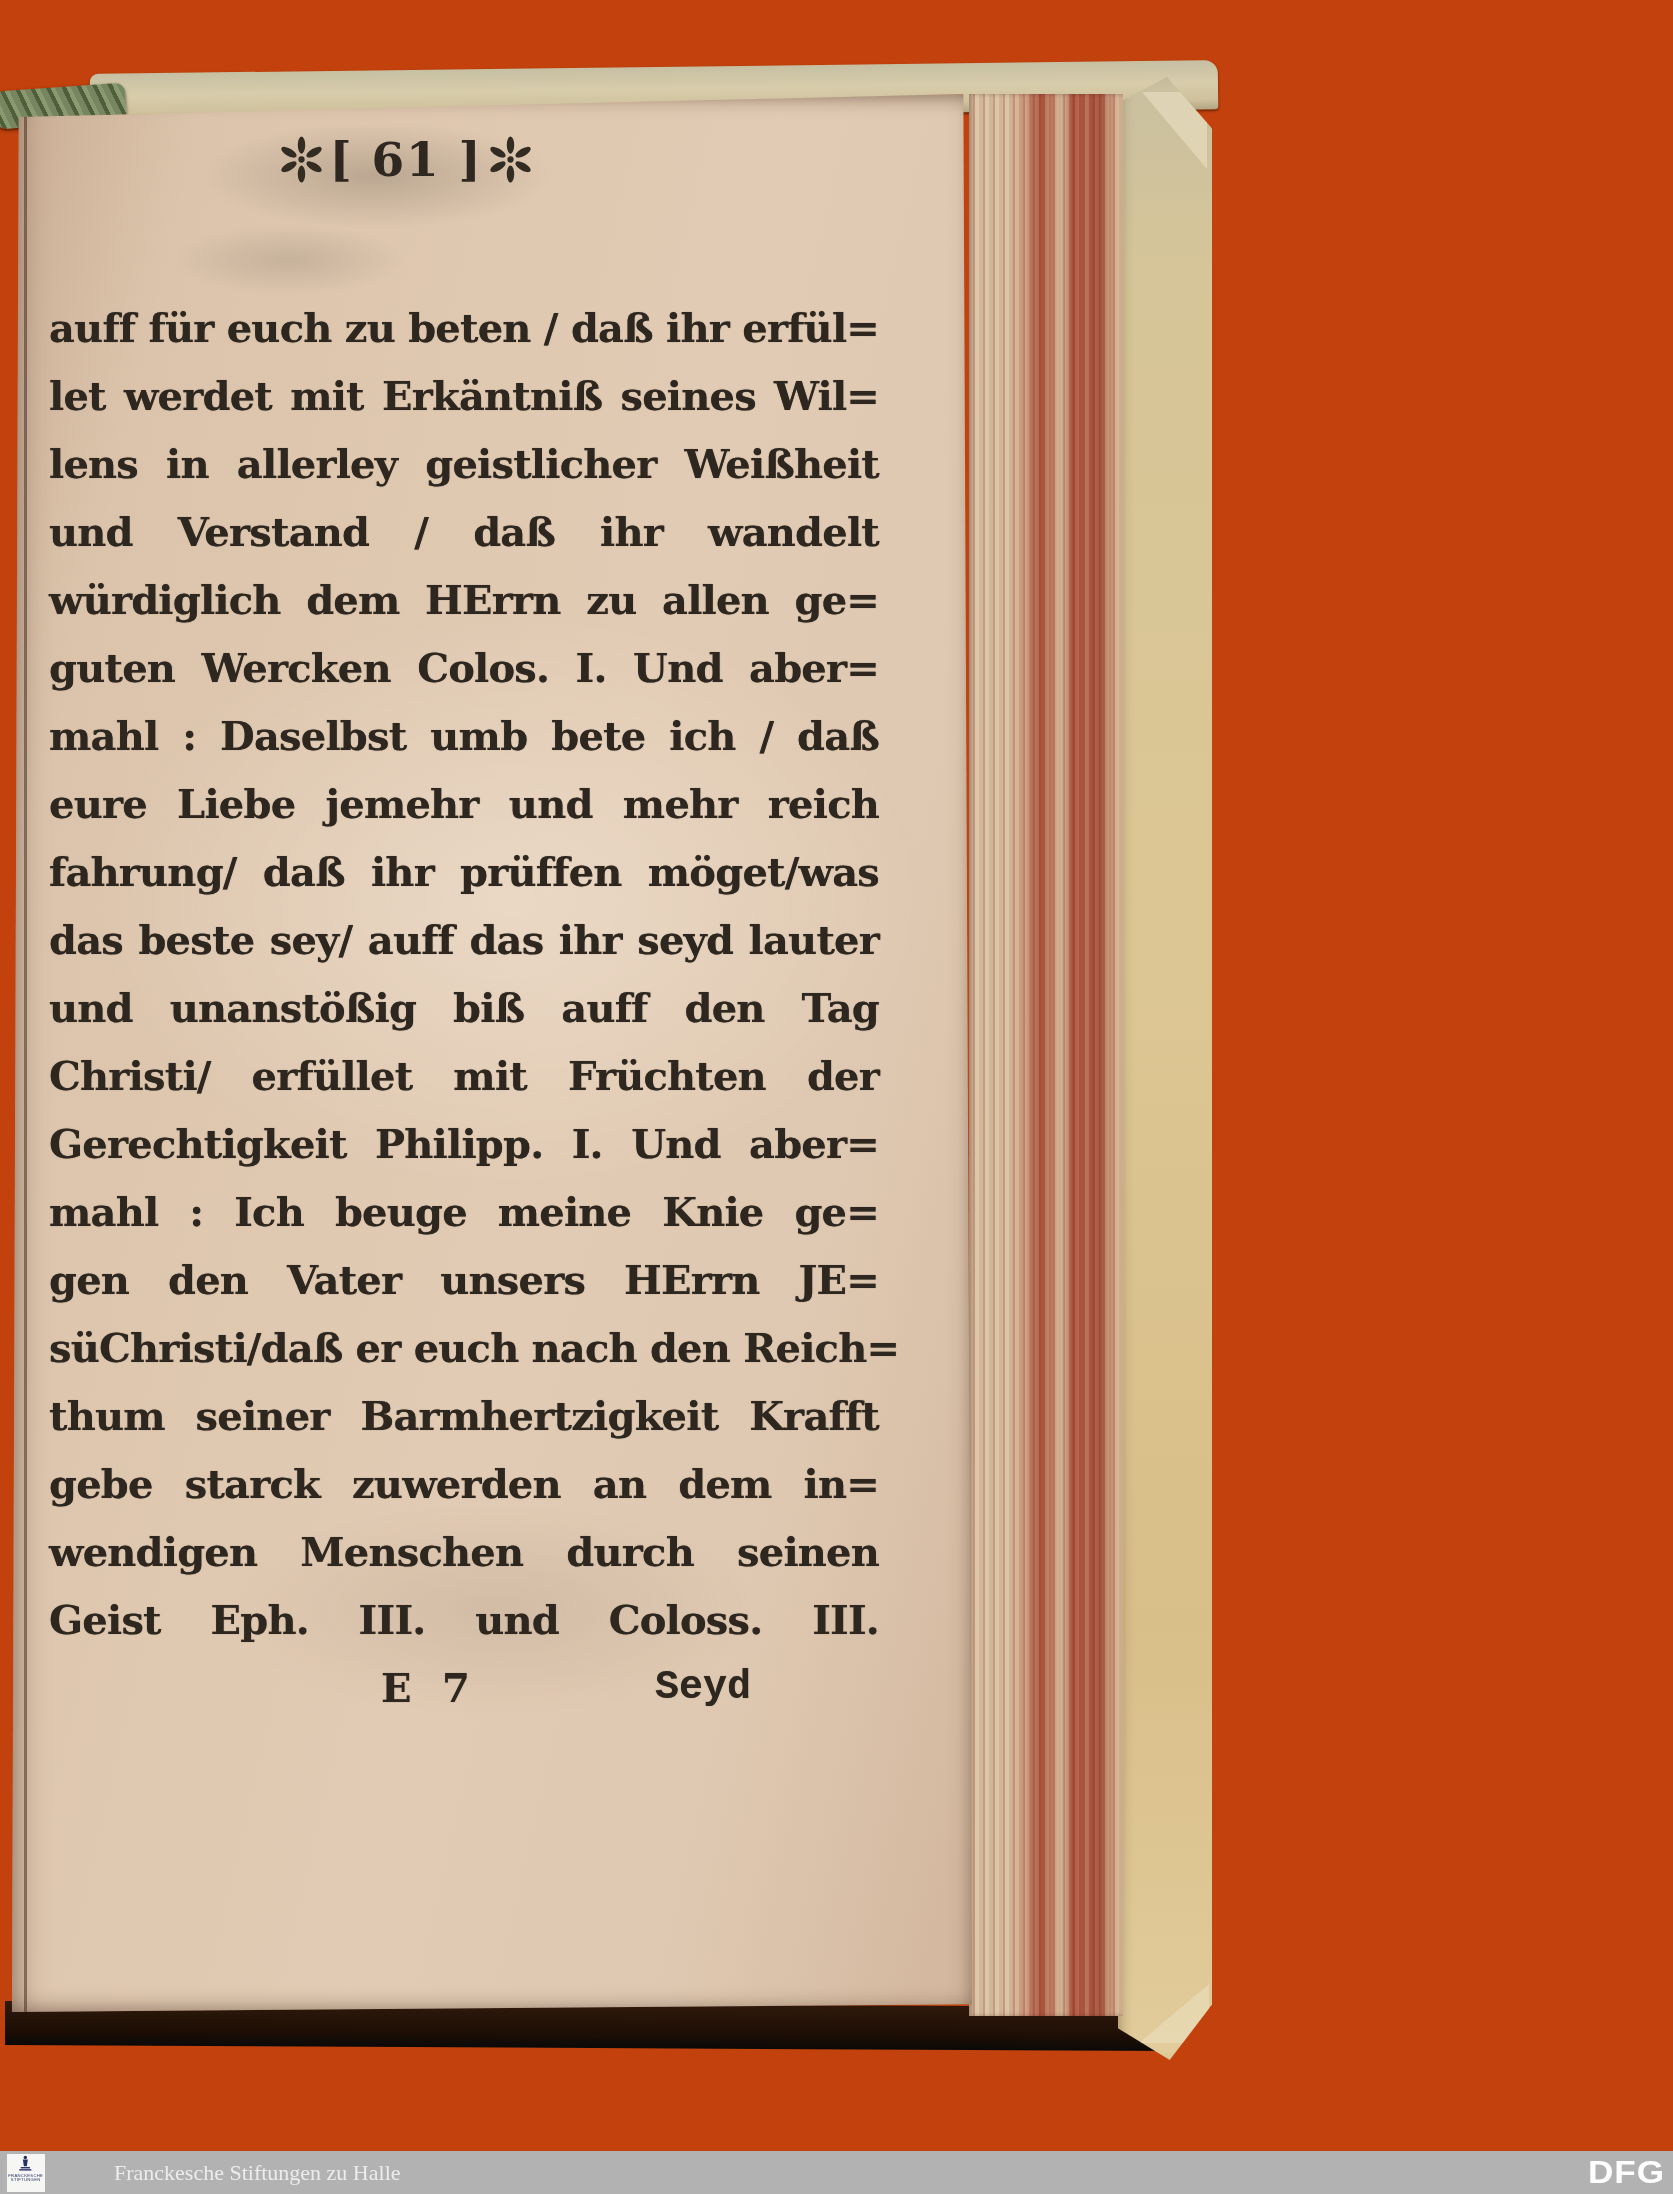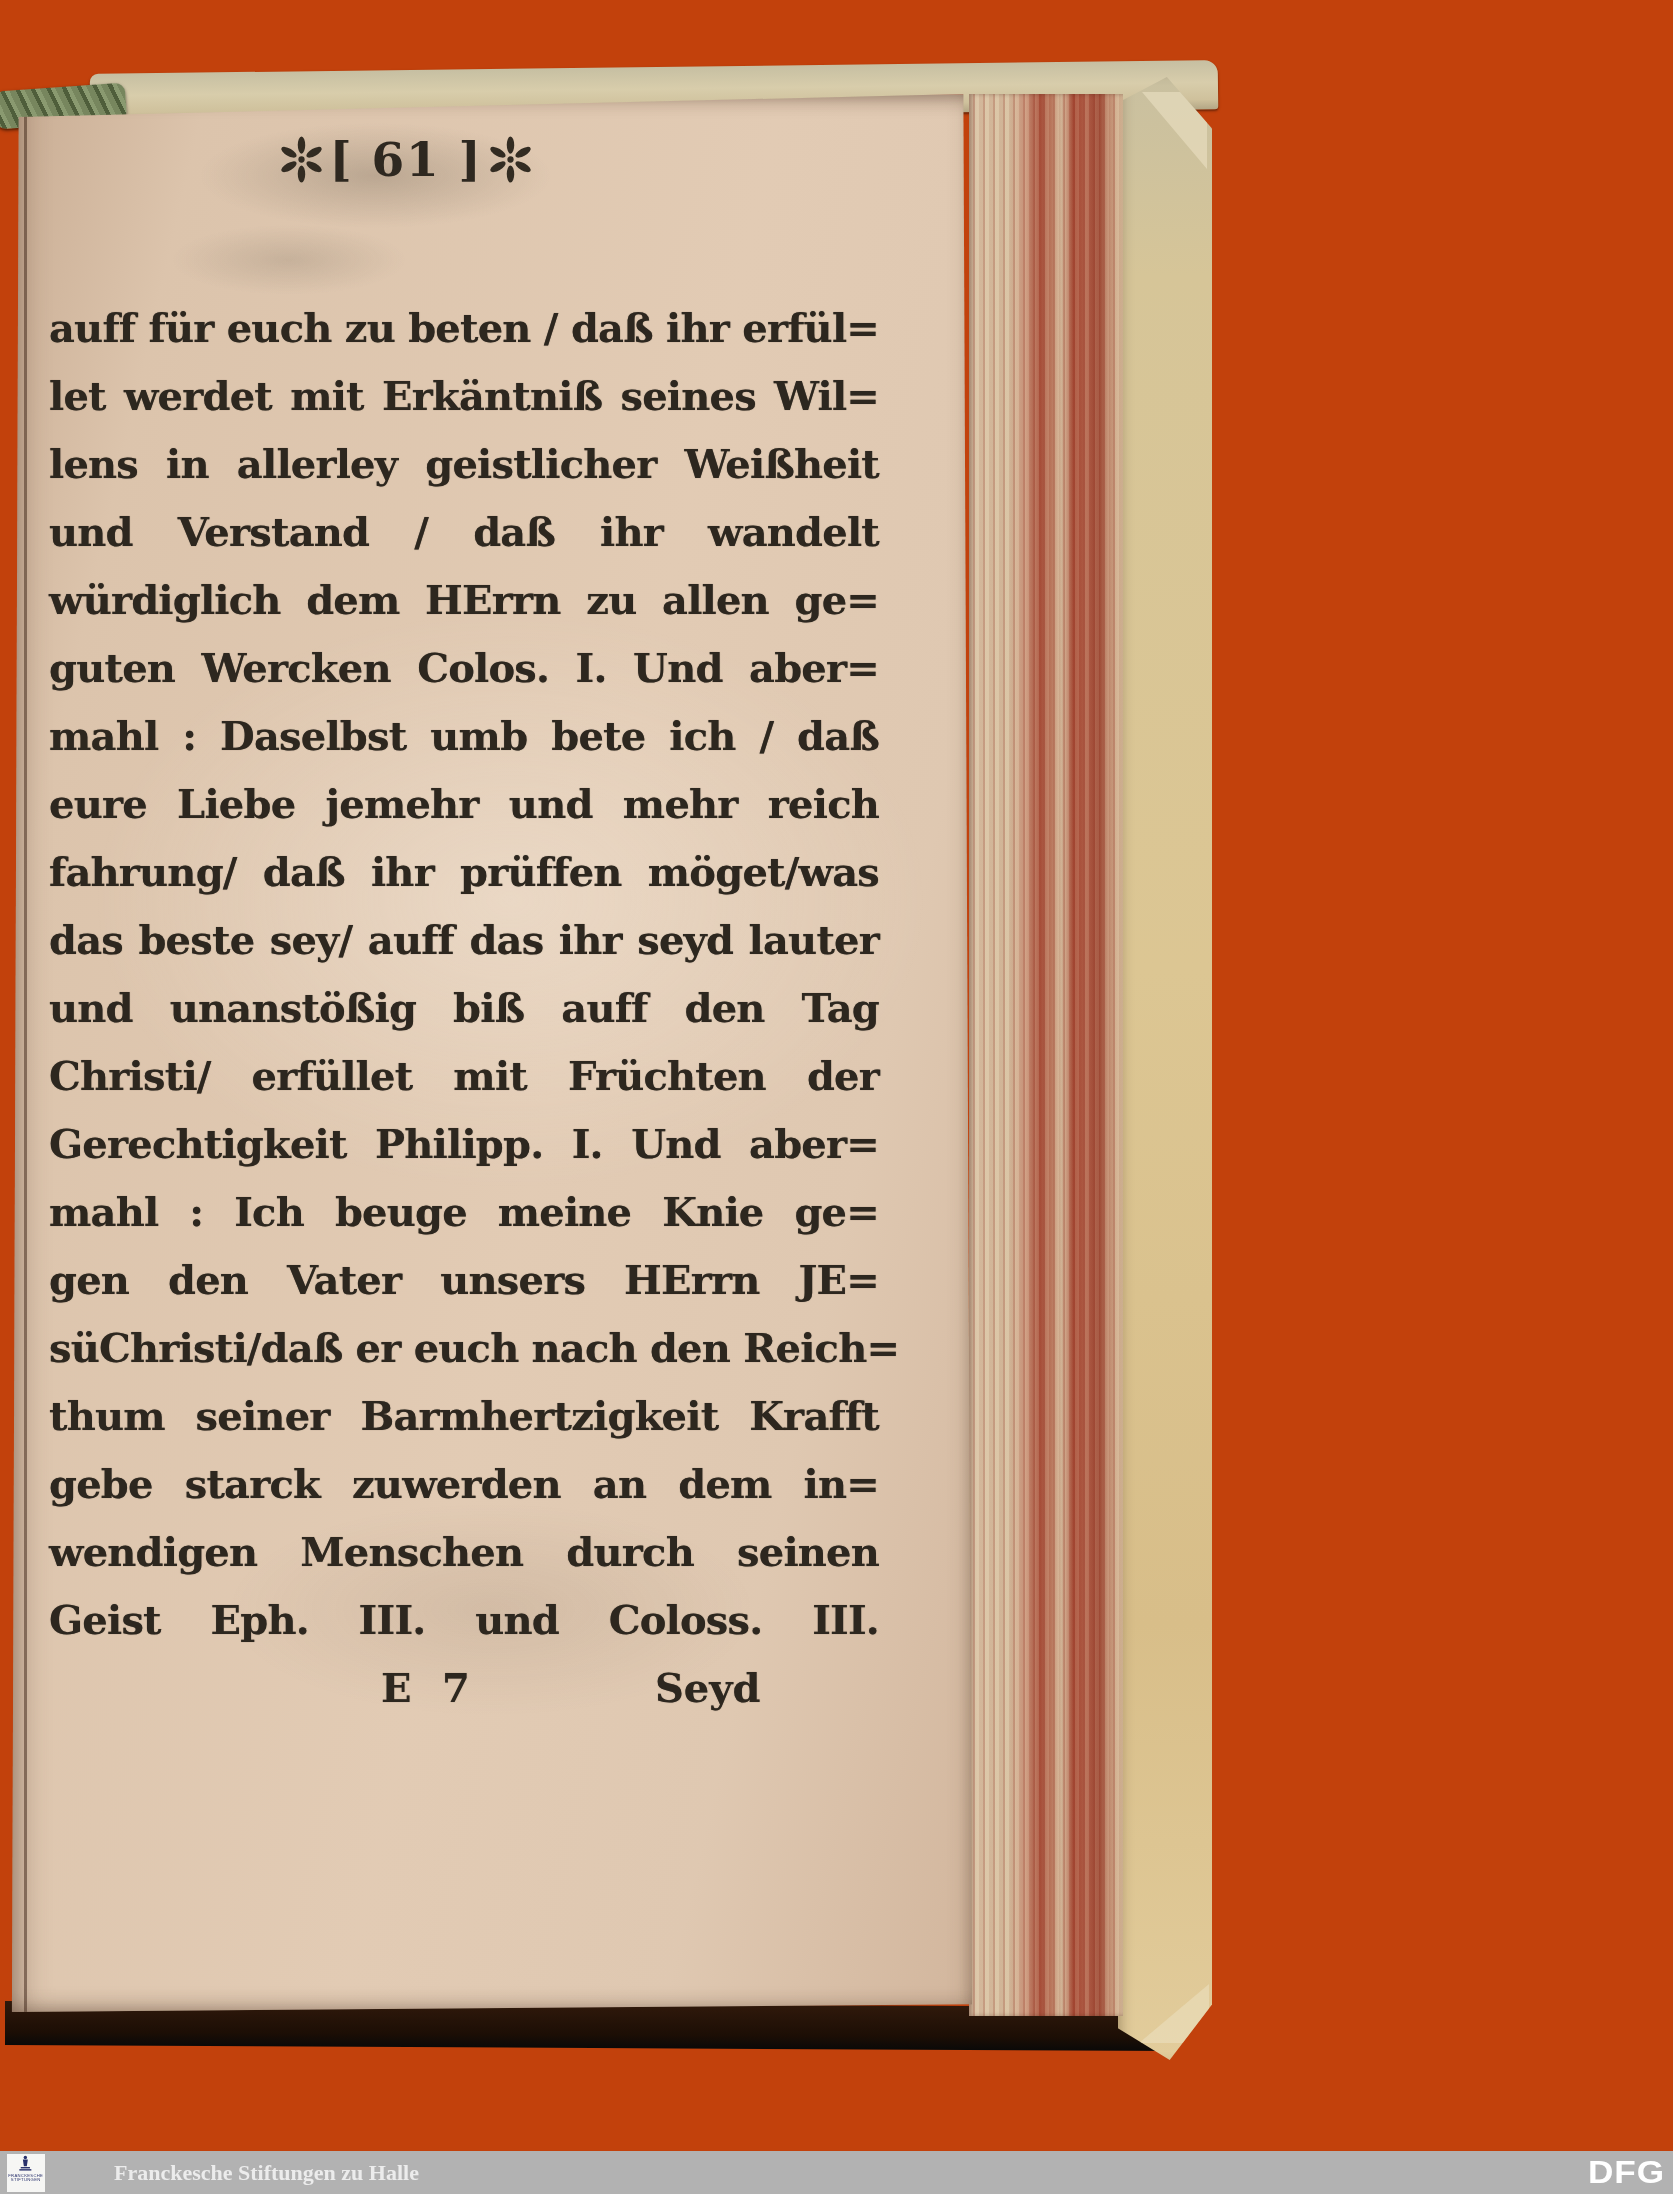--- a/index.html
+++ b/index.html
@@ -51,30 +51,30 @@
   .page-num{font-size:47px;font-weight:bold;color:#2e2820;letter-spacing:1.7px;}
   .orn{display:inline-block;width:47px;height:47px;}
 
   .textblock{position:absolute;left:39px;top:199px;width:830px;color:#2d271f;}
   .line{font-size:40px;font-weight:bold;line-height:68px;height:68px;white-space:nowrap;
     text-align:justify;text-align-last:justify;letter-spacing:-0.8px;
     text-shadow:0 0 0.8px rgba(45,39,31,.65);}
   .sigline{position:relative;height:68px;font-size:40px;font-weight:bold;line-height:68px;
     text-shadow:0 0 0.8px rgba(45,39,31,.65);text-align:right;}
   .sig{position:absolute;left:40%;word-spacing:16.7px;}
-  .catch{position:absolute;left:73%;}
+  .catch{position:absolute;left:73%;font-family:Liberation Mono, monospace;}
 
   
   .footer-bar{position:absolute;left:0;top:2151px;width:1673px;height:44px;background:#b2b2b2;z-index:5;}
   .logo-box{position:absolute;left:6.7px;top:2.5px;width:38px;height:38px;background:#f6f6f4;
     display:flex;flex-direction:column;align-items:center;justify-content:flex-start;padding-top:1.7px;box-sizing:border-box;}
   .logo-caption{font-family:"Liberation Sans",sans-serif;font-size:4.2px;line-height:4.6px;
     color:#28306b;text-align:center;letter-spacing:0.3px;}
   .library-label{position:absolute;left:114px;top:0;height:44px;line-height:44px;
-    font-family:"Liberation Serif",serif;font-size:22px;color:#ececec;font-weight:bold;}
+    font-family:"Liberation Serif",serif;font-size:22px;color:#ececec;}
   .dfg-logo{position:absolute;right:8.4px;top:3.3px;font-family:"Liberation Sans",sans-serif;
     font-weight:800;font-size:32px;color:#ffffff;letter-spacing:0.8px;transform:scaleX(1.1);transform-origin:right;}
 </style>
 </head>
 <body>
 
 <div id="canvas">
 
   <div class="under-shadow"></div>
   <div class="cover-top"></div>

